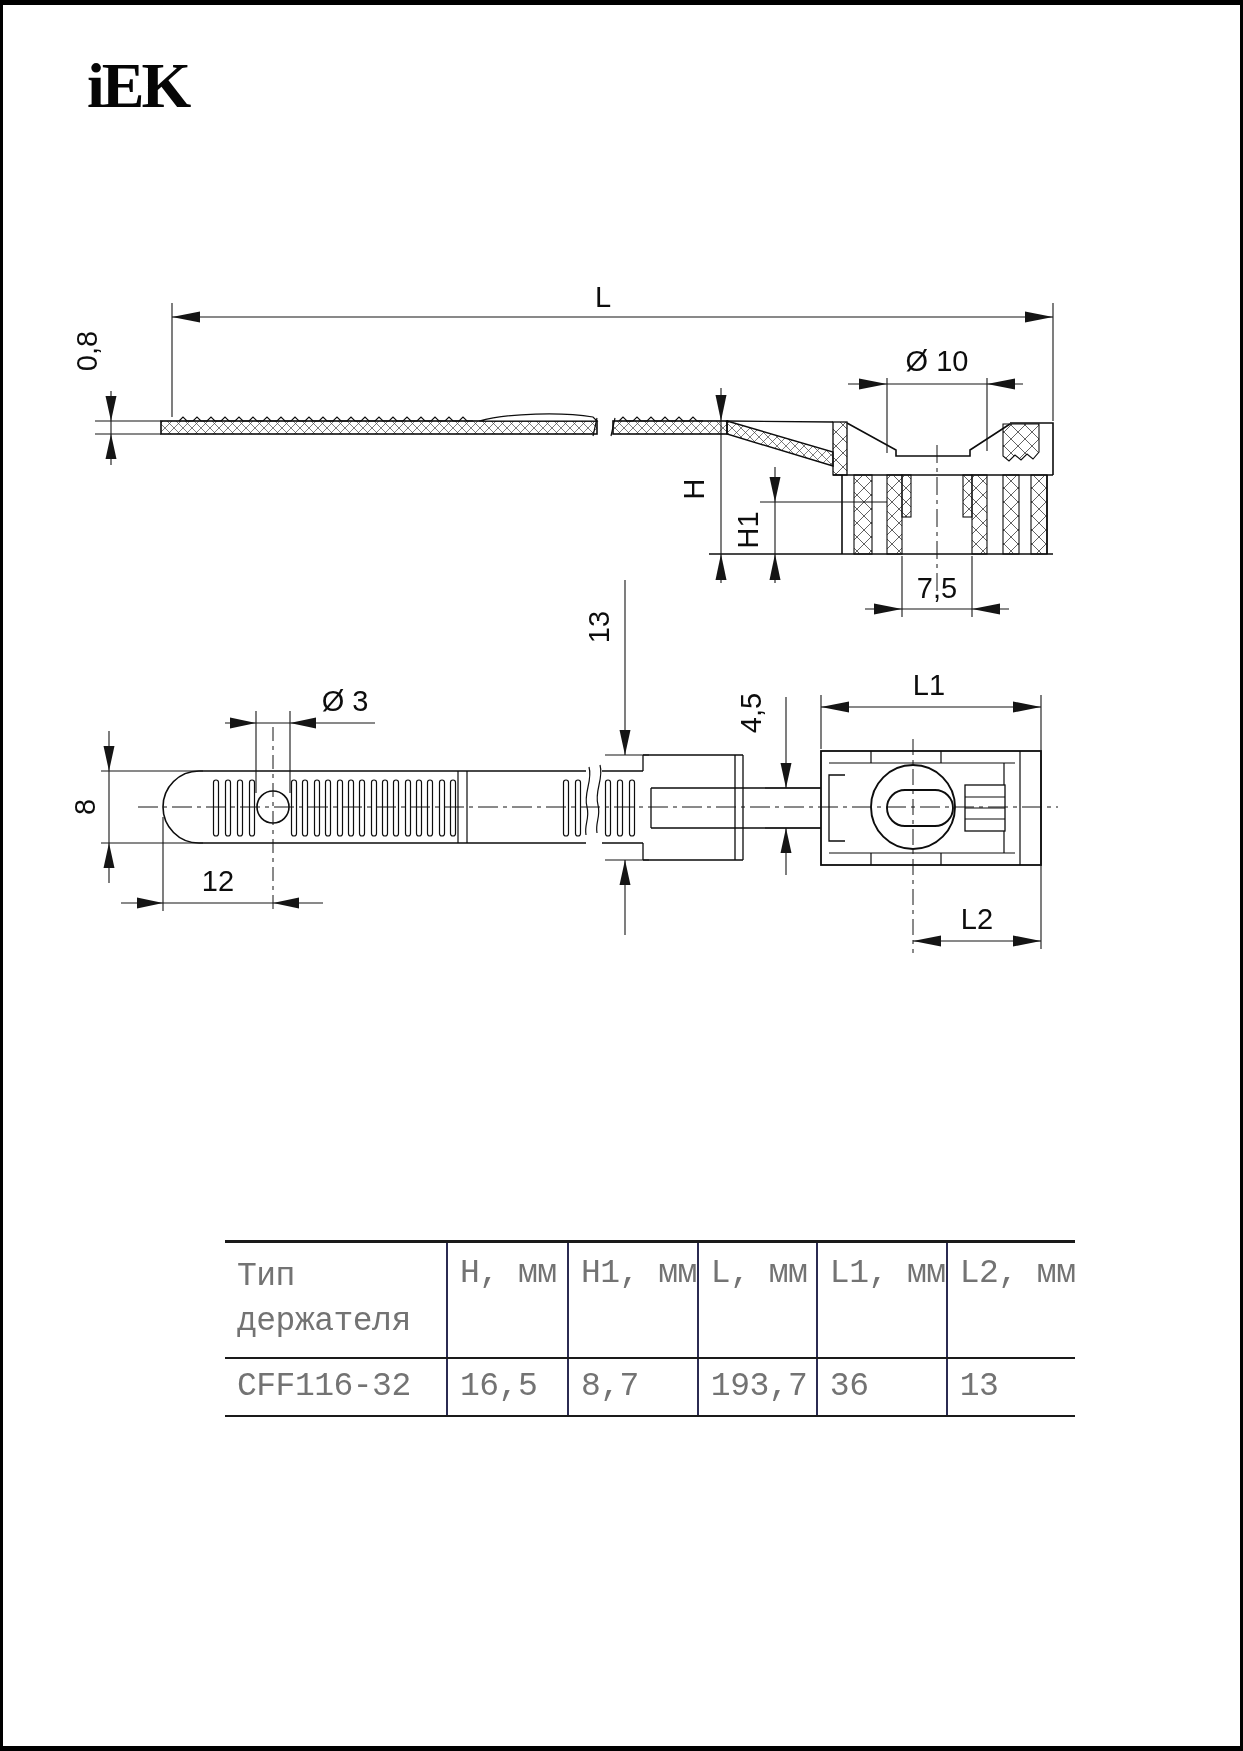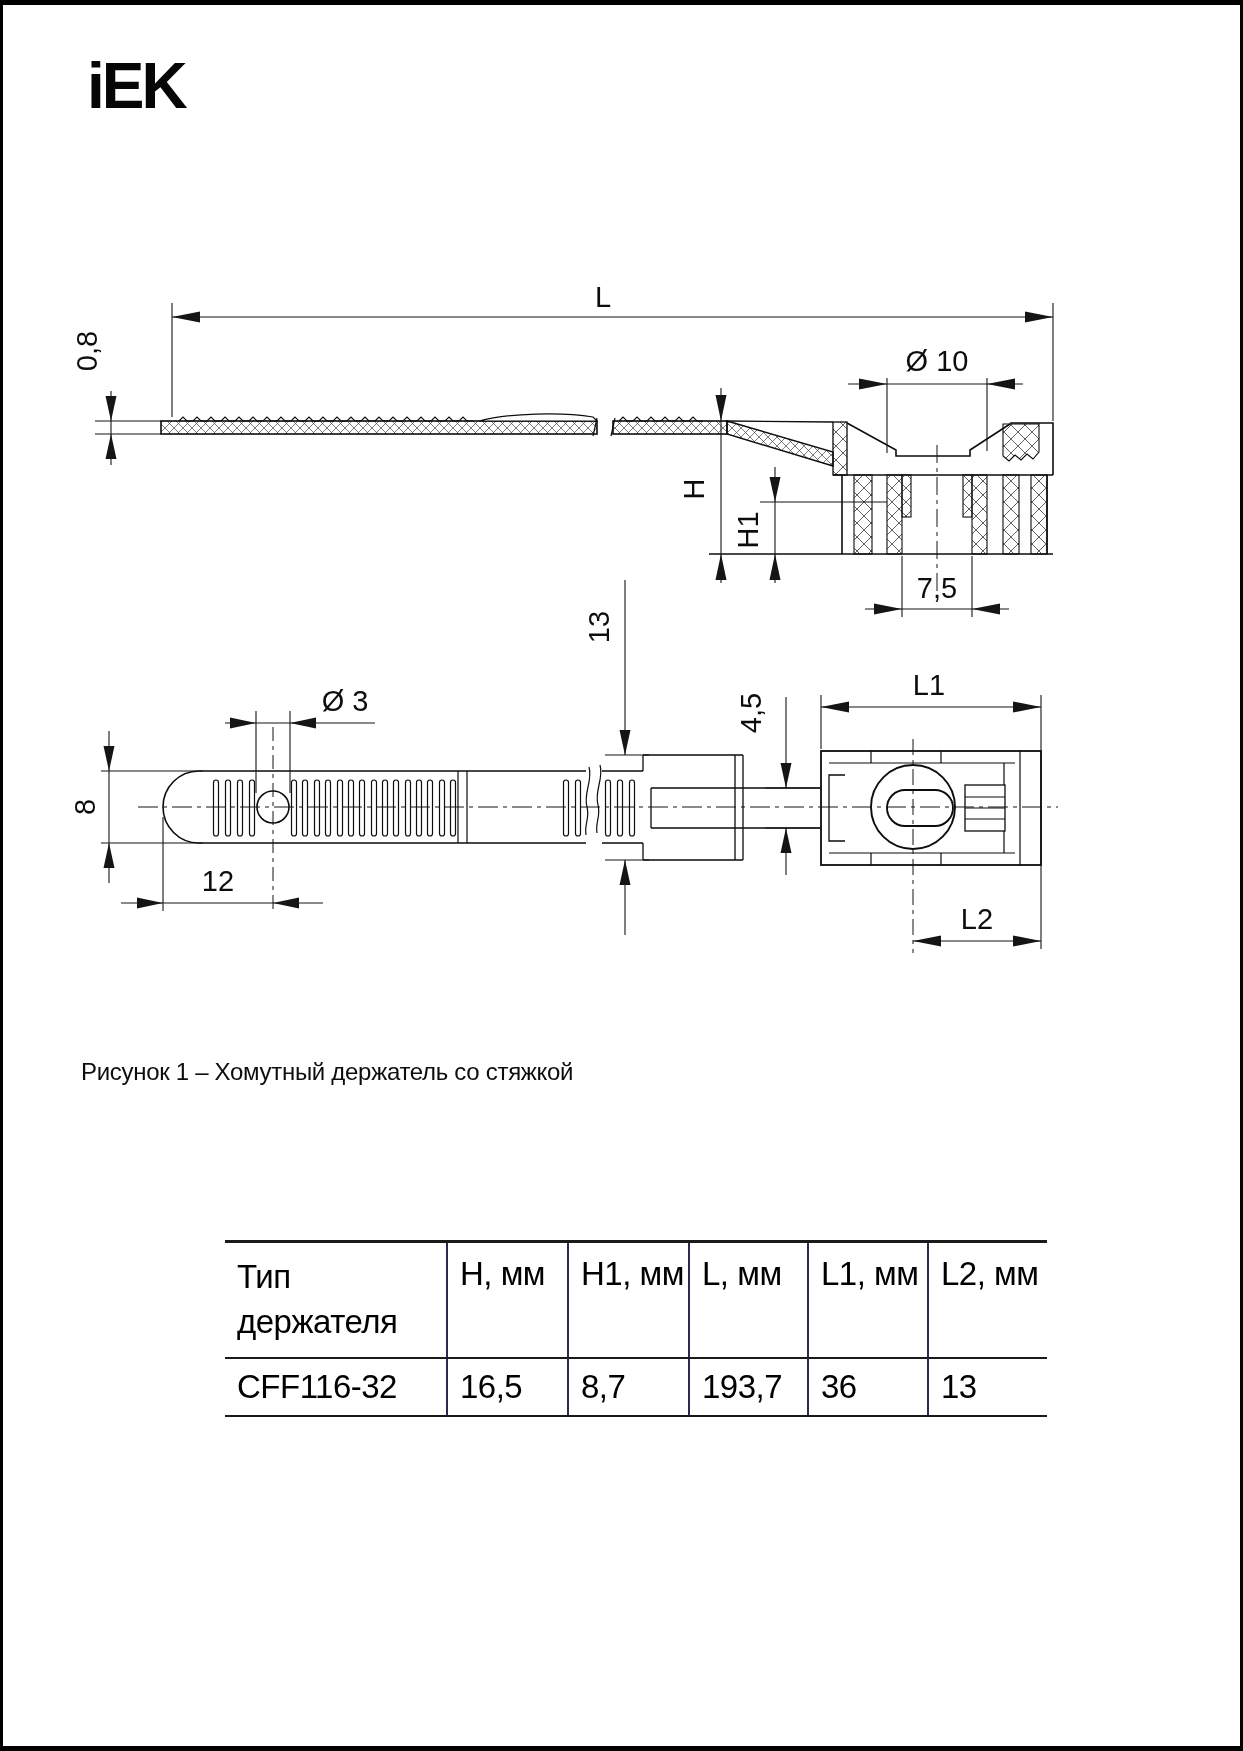--- a/index.html
+++ b/index.html
@@ -3,35 +3,35 @@
 <meta charset="utf-8">
 <style>
   html,body{margin:0;padding:0;background:#888;}
   #page{
     position:relative;width:1243px;height:1751px;background:#fff;
     box-sizing:border-box;border:3px solid #000;border-top-width:5px;border-bottom-width:5px;
     font-family:"Liberation Sans", sans-serif;color:#111;overflow:hidden;
   }
   #logo{
     position:absolute;left:84px;top:44px;font-size:64px;font-weight:900;
-    letter-spacing:-3px;color:#060606;font-family:Liberation Sans, sans-serif;
+    letter-spacing:-3px;color:#060606;font-family:Liberation Serif, serif;
   }
   #drawing{position:absolute;left:0;top:0;}
   .dimtxt{font-family:"Liberation Sans", sans-serif;font-size:29px;fill:#0d0d0d;}
   #caption{
     position:absolute;left:78px;top:1053px;font-size:24px;color:#0d0d0d;
     letter-spacing:-0.3px;
   }
   #spec-table{
     position:absolute;left:222px;top:1235px;border-collapse:collapse;table-layout:fixed;
   }
   #spec-table td{
-    box-sizing:border-box;padding:0 0 0 12px;font-size:33px;color:#000000;
+    box-sizing:border-box;padding:0 0 0 12px;font-size:33px;color:#737373;
     border-bottom:2px solid #1a1a1a;vertical-align:middle;letter-spacing:-0.5px;
-    white-space:nowrap;overflow:visible;
+    white-space:nowrap;overflow:visible;font-family:Liberation Mono, monospace;
   }
   #spec-table tr.head td{border-top:3px solid #1a1a1a;vertical-align:top;padding-top:12px;height:116px;}
   #spec-table tr.head td .wrap{width:175px;white-space:normal;line-height:1.35;}
   #spec-table tr.r1 td{height:58px;}
   #spec-table tr.r2 td{height:64px;border-bottom:3px solid #1a1a1a;}
   #spec-table td + td{border-left:2px solid #2b2b52;}
 </style>
 </head>
 <body>
 
@@ -251,21 +251,20 @@
       <path d="M910,936 H1038" stroke="#151515" stroke-width="1.1" fill="none"></path>
       <polygon points="910,936 938,930.5 938,941.5" fill="#151515"></polygon>
       <polygon points="1038,936 1010,930.5 1010,941.5" fill="#151515"></polygon>
       <text class="dimtxt" x="974" y="924" text-anchor="middle">L2</text>
 
       <path d="M135,802 H1055" stroke="#151515" stroke-width="1" stroke-dasharray="20 5 4 5" fill="none"></path>
       <path d="M910,734 V948" stroke="#151515" stroke-width="1" stroke-dasharray="16 5 4 5" fill="none"></path>
     </g>
   </svg>
 
-  <div id="caption">Рисунок 1 – Хомутный держатель со стяжкой</div>
 
   <table id="spec-table">
     <colgroup>
       <col style="width:222px">
         <col style="width:121px">
         <col style="width:121px">
       <col style="width:119px">
         <col style="width:120px">
         <col style="width:119px">
     </colgroup>

